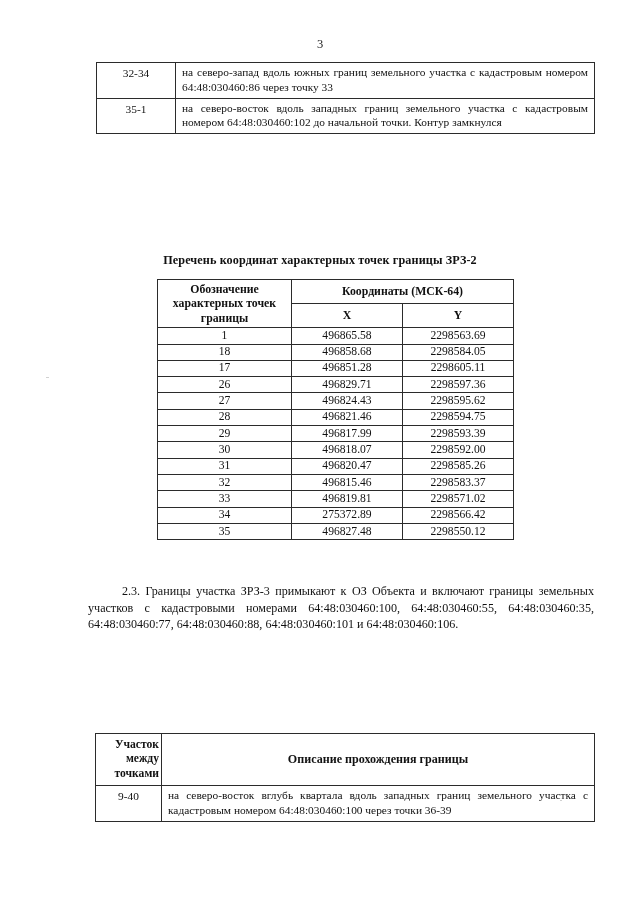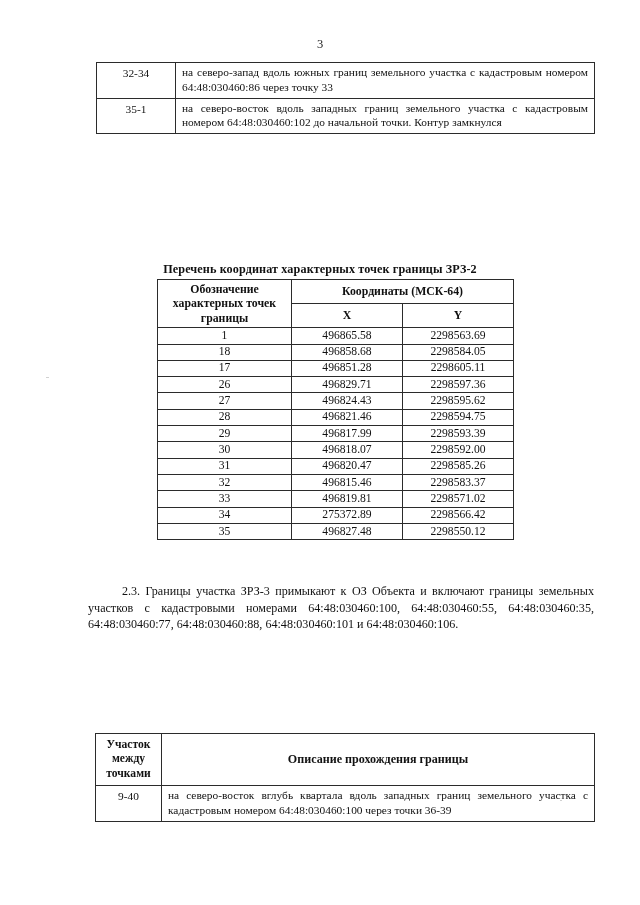--- a/index.html
+++ b/index.html
@@ -77,21 +77,21 @@
     top: 62px;
     width: 498px;
   }
   #table-segments-zrz2 col.c-seg { width: 79px; }
   #table-segments-zrz2 col.c-desc { width: 419px; }
 
   
   .section-heading {
     position: absolute;
     left: 0;
-    top: 262px;
+    top: 253px;
     width: 640px;
     text-align: center;
     font-size: 12.2px;
     font-weight: bold;
     line-height: 1.2;
     letter-spacing: 0.1px;
   }
 
   
   #table-coordinates {
@@ -139,21 +139,21 @@
   
   #table-segments-zrz3 {
     left: 95px;
     top: 733px;
     width: 499px;
   }
   #table-segments-zrz3 col.c-seg { width: 66px; }
   #table-segments-zrz3 col.c-desc { width: 433px; }
 
   #table-segments-zrz3 th.head-seg {
-    text-align: center;
+    text-align: right;
     vertical-align: middle;
     font-weight: bold;
     font-size: 11.6px;
     line-height: 1.24;
     padding: 4px 2px;
     margin-top: 40px;
   }
   #table-segments-zrz3 th.head-desc {
     text-align: center;
     vertical-align: middle;

